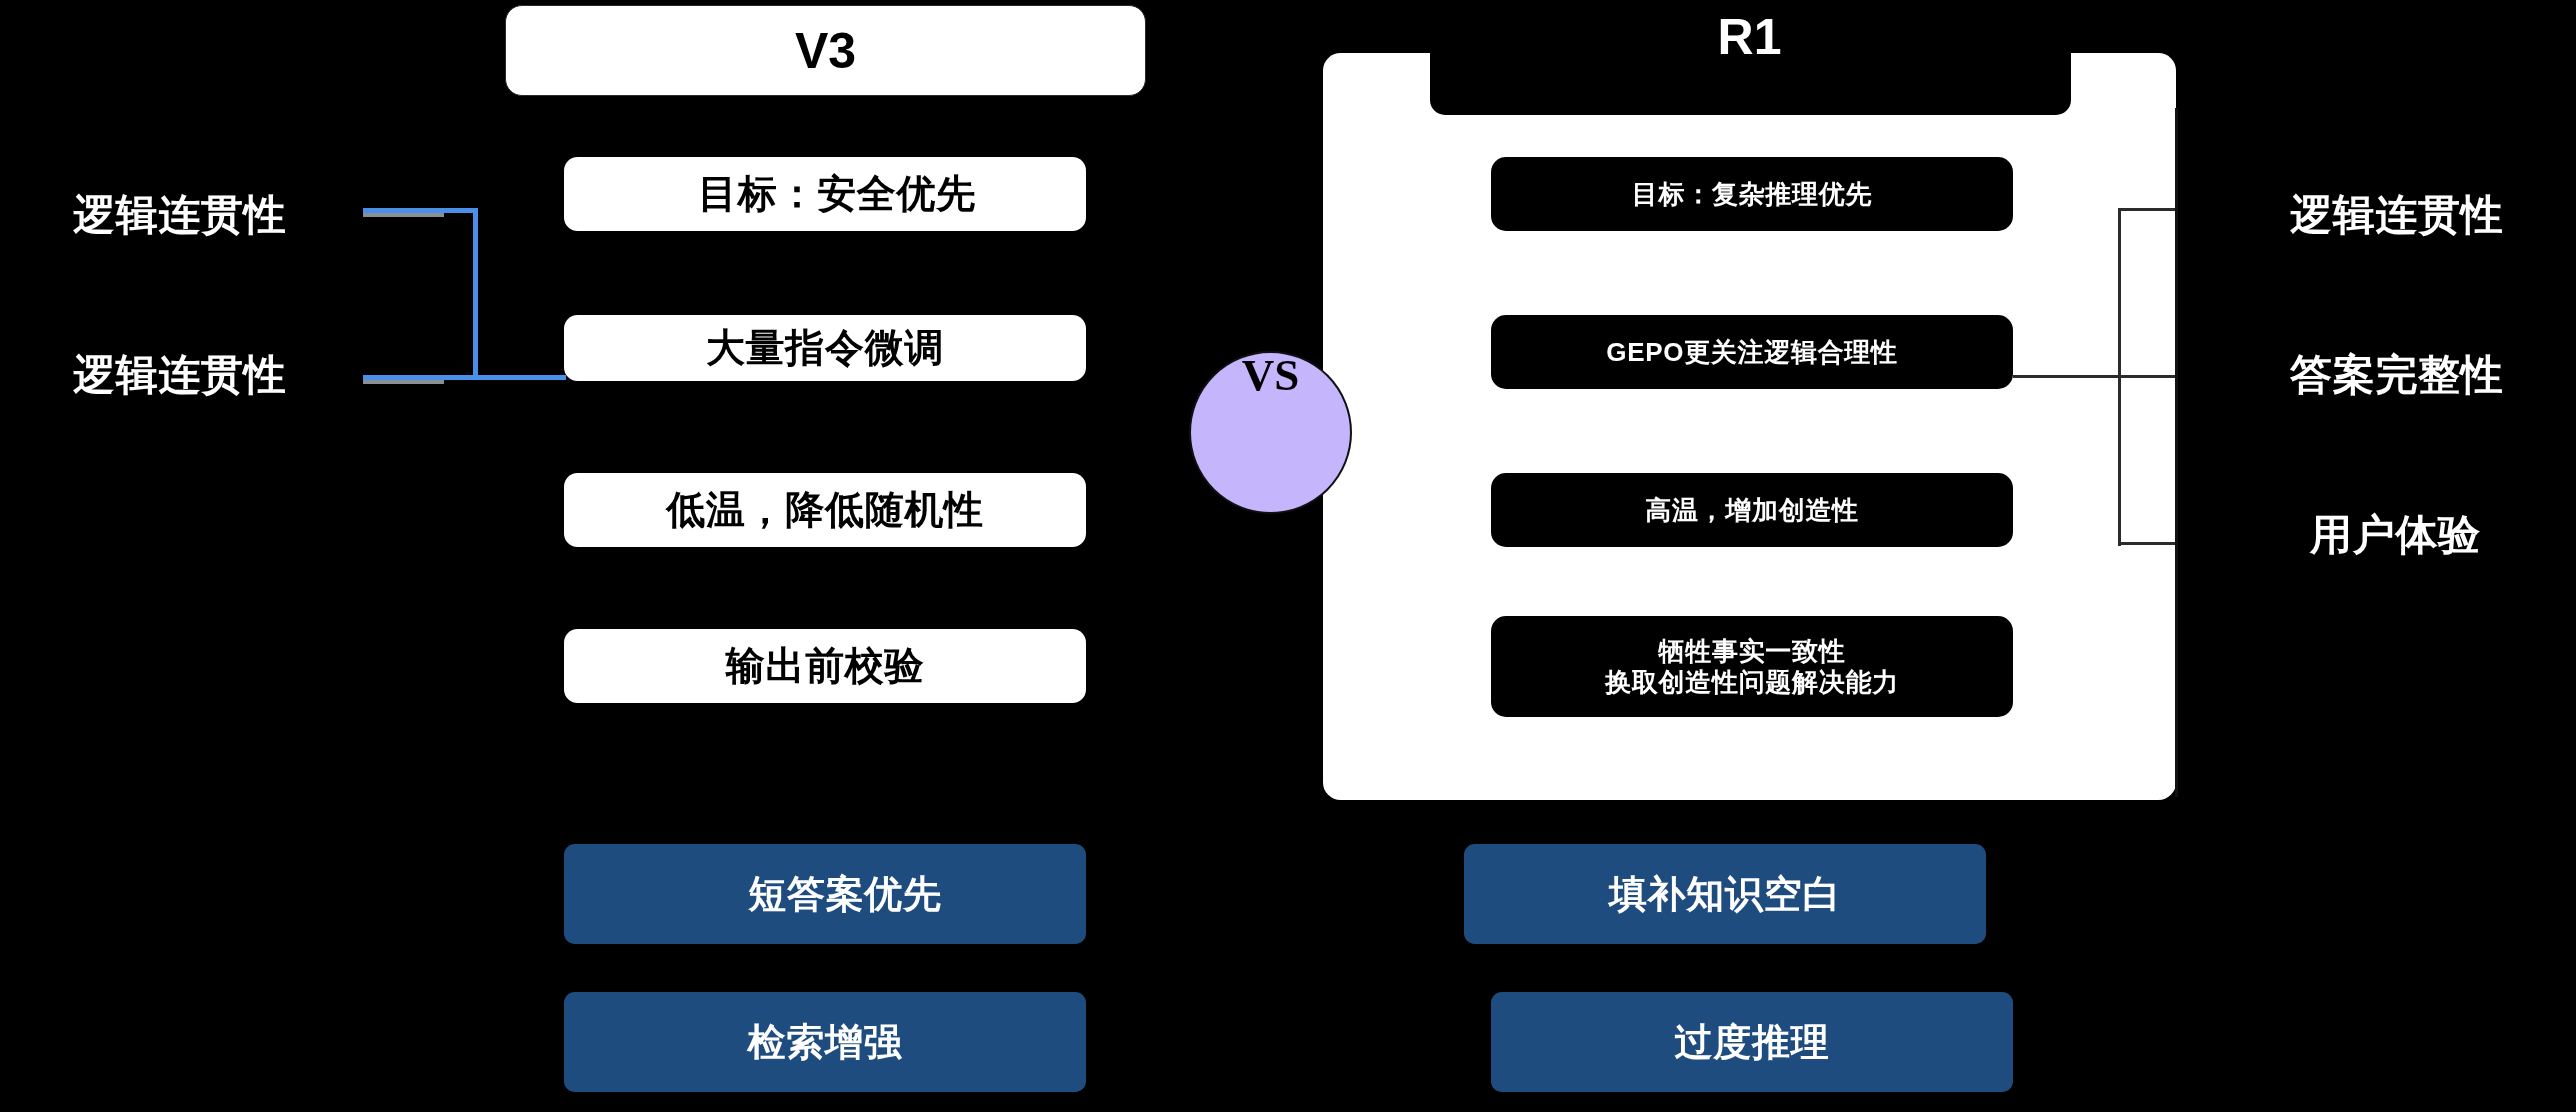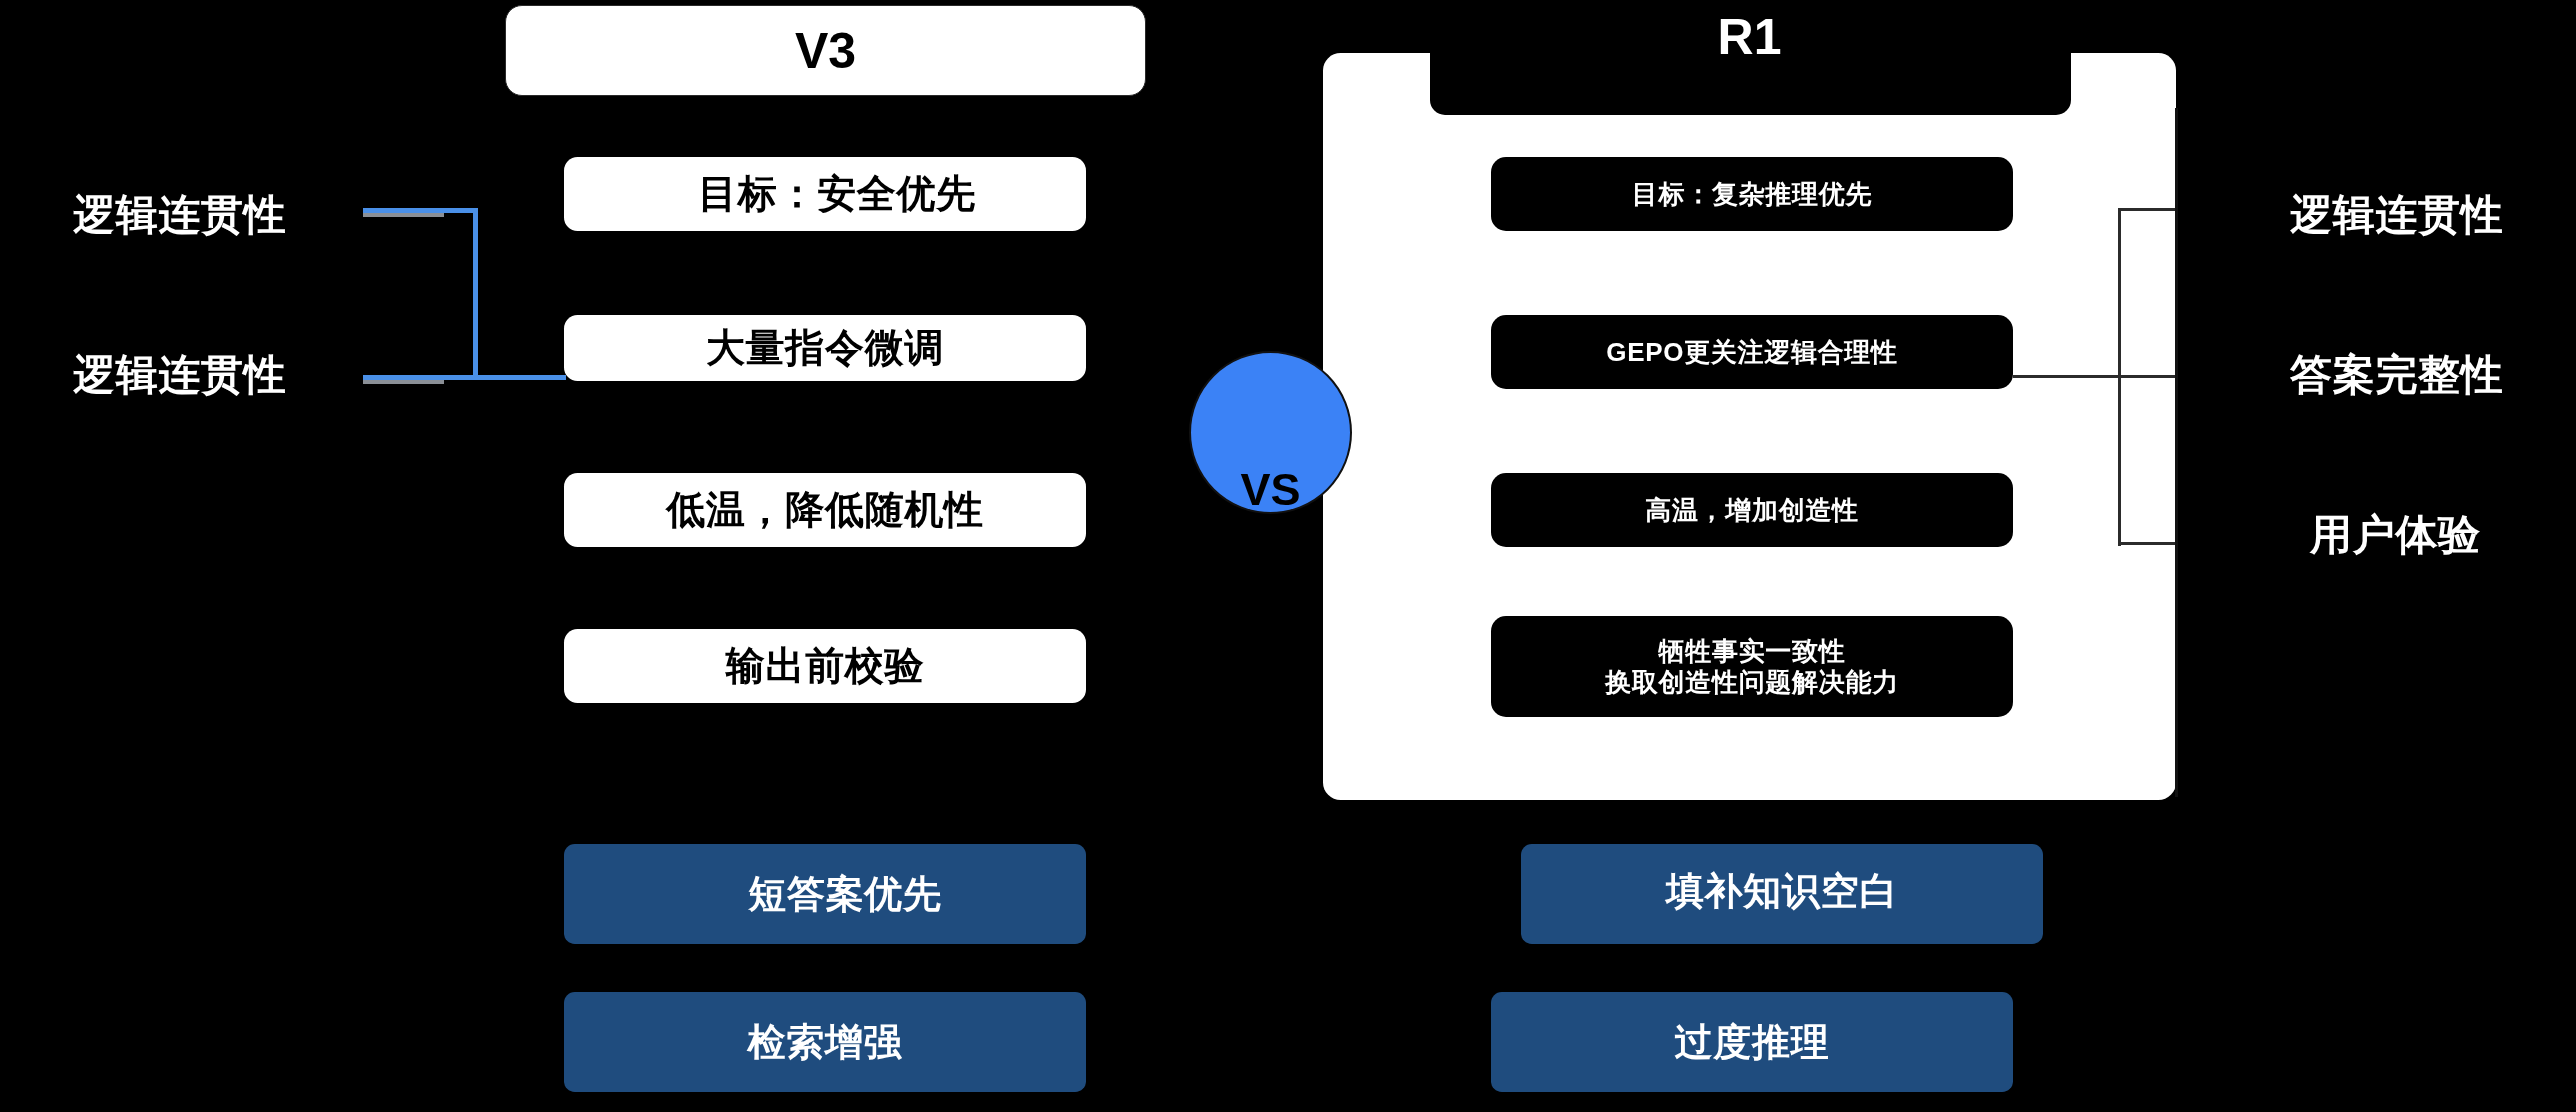--- a/index.html
+++ b/index.html
@@ -109,28 +109,29 @@
     letter-spacing: 0.7px;
   }
 
   
   .vs-badge {
     position: absolute;
     left: 1189px;
     top: 351px;
     width: 163px;
     height: 163px;
-    background: #3b82f6;
+    background: #c4b5fd;
     border: 2.7px solid #111111;
     border-radius: 50%;
     display: flex;
-    align-items: flex-end;
+    align-items: flex-start;
     justify-content: center;
     box-sizing: border-box;
     z-index: 6;
+    font-family: Liberation Serif, serif;
   }
   .vs-badge-text {
     color: #000000;
     font-size: 45px;
     font-weight: 700;
     line-height: 1;
   }
 
   
   .r1-panel {
@@ -280,21 +281,21 @@
       <span class="ln">高温，增加创造性</span>
     </span>
   </div>
   <div class="r1-card" style="top:616px; height:101px;">
     <span class="r1-card-text">
       <span class="ln">牺牲事实一致性</span>
       <span class="ln">换取创造性问题解决能力</span>
     </span>
   </div>
 
-  <div class="blue-card" style="left:1521px; top:844px;font-family:Liberation Mono, monospace;">
+  <div class="blue-card" style="left:1464px; top:844px;">
     <span class="blue-card-text">填补知识空白</span>
   </div>
   <div class="blue-card" style="left:1491px; top:992px;">
     <span class="blue-card-text">过度推理</span>
   </div>
 
   <div class="side-label" style="left:2290px; top:194px;">逻辑连贯性</div>
   <div class="side-label" style="left:2290px; top:354px;">答案完整性</div>
   <div class="side-label" style="left:2310px; top:514px;">用户体验</div>
 

